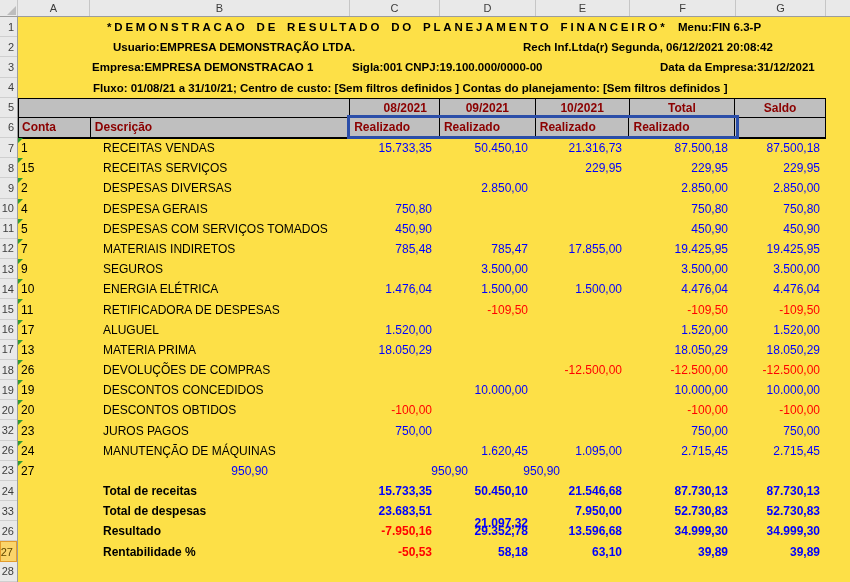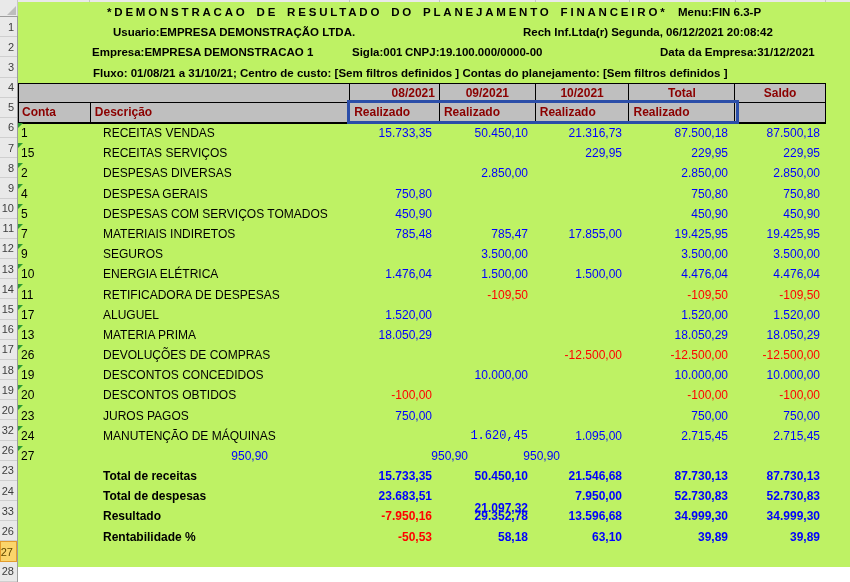--- a/index.html
+++ b/index.html
@@ -17,38 +17,38 @@
            justify-content:center;font-size:11px;color:#3C3C3C;}
 
   
   #gutter{position:absolute;left:0;top:17px;width:18px;height:565px;background:#E9E9E9;
           border-right:1px solid #9C9C9C;}
   .gcell{height:20.179px;border-bottom:1px solid #CFCFCF;font-size:11px;color:#3C3C3C;
          display:flex;align-items:center;justify-content:flex-end;padding-right:3px;}
   .gcell.active{background:#FBD56B;border:1px solid #E39C2D;color:#5F4700;}
 
   
-  #body{position:absolute;left:18px;top:2px;width:832px;height:565px;background:#bef264;}
+  #body{position:absolute;left:18px;top:17px;width:832px;height:565px;background:#fde047;}
 
   
   .trow{position:absolute;left:0;width:100%;height:20.18px;line-height:20.18px;white-space:nowrap;}
   .trow span{position:absolute;font-weight:bold;font-size:11.5px;color:#000;white-space:nowrap;}
   #trow1{top:0;} #trow2{top:20.18px;} #trow3{top:40.36px;} #trow4{top:60.54px;}
   .spaced{letter-spacing:2.8px;word-spacing:3px;}
 
   
   #hblock{position:absolute;left:0;top:80.71px;width:808px;border:1px solid #000;border-bottom-width:2px;}
   .hrow{display:flex;}
   .hrow5 .hcell{height:19px;border-bottom:1px solid #000;}
   .hrow6 .hcell{height:19.2px;}
   .hcell{background:#BFBFBF;border-right:1px solid #000;font-weight:bold;font-size:12px;
          color:#8B0000;display:flex;align-items:center;justify-content:center;}
   .hcell:last-child{border-right:none;}
   .hcell.left{justify-content:flex-start;}
-  .hcell.right{justify-content:flex-end;padding-right:4px;}
+  .hcell.right{justify-content:flex-end;padding-right:12px;}
 
   
   #sel{position:absolute;left:329px;top:97.6px;width:392px;height:24.6px;
        border:3px solid #2B4EA8;z-index:4;pointer-events:none;background:transparent;}
 
   
   #datarows{position:absolute;left:0;top:121.07px;width:100%;}
   .drow{display:flex;height:20.179px;align-items:center;font-size:12px;color:#000;}
   .cell{height:100%;display:flex;align-items:center;}
   .ca{padding-left:3px;position:relative;}
@@ -333,21 +333,21 @@
           <div class="cell cv" style="width: 106px;">750,00</div>
           <div class="cell cv" style="width: 90px; padding-right: 6px;">750,00</div>
         </div>
         <div class="drow">
           <div class="cell ca" style="width: 72px;">
             <i class="tri"></i>
             <span>24</span>
           </div>
           <div class="cell cb" style="width: 260px;">MANUTENÇÃO DE MÁQUINAS</div>
           <div class="cell cv" style="width: 90px;"></div>
-          <div class="cell cv" style="width: 96px; font-family: Liberation Mono, monospace;">1.620,45</div>
+          <div class="cell cv" style="width: 96px;">1.620,45</div>
           <div class="cell cv" style="width: 94px;">1.095,00</div>
           <div class="cell cv" style="width: 106px;">2.715,45</div>
           <div class="cell cv" style="width: 90px; padding-right: 6px;">2.715,45</div>
         </div>
         <div class="drow">
           <div class="cell ca" style="width: 72px;">
             <i class="tri"></i>
             <span>27</span>
           </div>
           <div class="cell cv" style="width: 90px;"></div>

